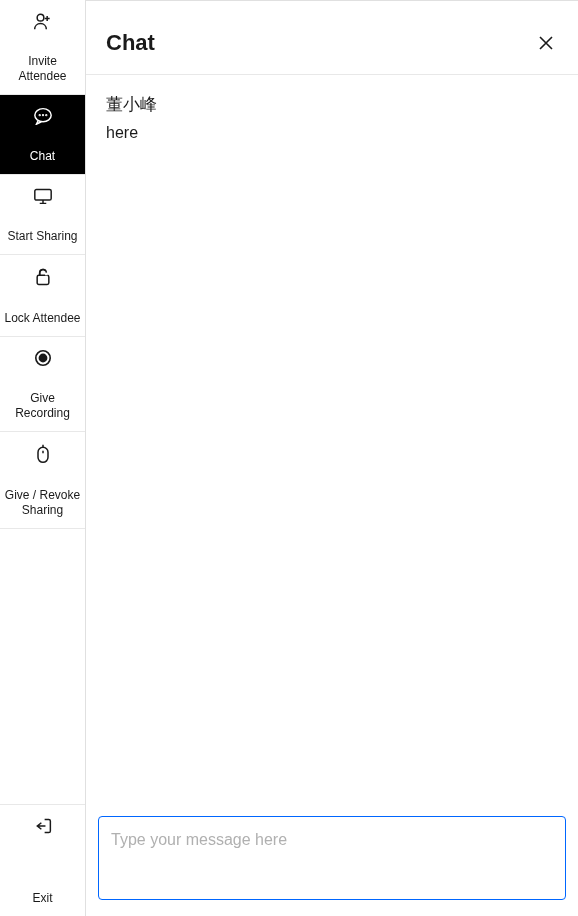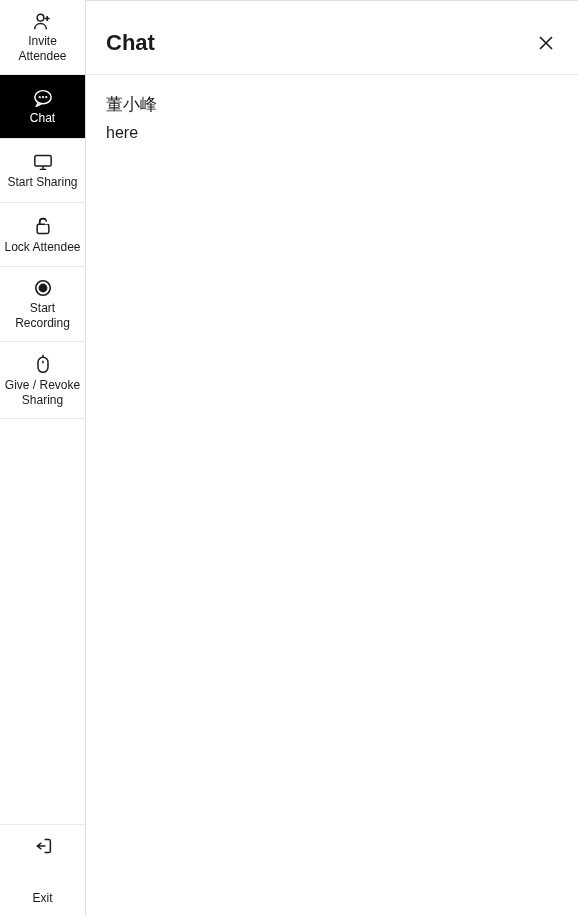--- a/index.html
+++ b/index.html
@@ -41,20 +41,21 @@
     .sidebar-item .icon {
       margin-bottom: 4px;
       display: flex;
       align-items: center;
       justify-content: center;
     }
     .sidebar-item .label {
       font-size: 12px;
       line-height: 1.25;
       color: #1a1a1a;
+      margin-top: 20px;
     }
     .sidebar-item.active .label {
       color: #fff;
     }
     .sidebar-spacer {
       flex: 1;
     }
     .sidebar-item.exit {
       border-top: 1px solid #e8e8e8;
       border-bottom: none;
@@ -185,21 +186,21 @@
     <span class="label">Lock Attendee</span>
   </div>
 
   <div class="sidebar-item">
     <span class="icon">
       <svg width="18" height="18" viewBox="0 0 20 20" fill="none" stroke="#1a1a1a" stroke-width="1.8">
         <circle cx="10" cy="10" r="8"></circle>
         <circle cx="10" cy="10" r="4" fill="#1a1a1a"></circle>
       </svg>
     </span>
-    <span class="label">Start Recording</span>
+    <span class="label">Give Recording</span>
   </div>
 
   <div class="sidebar-item">
     <span class="icon">
       <svg width="14" height="20" viewBox="0 0 16 24" fill="none" stroke="#1a1a1a" stroke-width="1.8">
         <rect x="2" y="4" width="12" height="18" rx="6"></rect>
         <path d="M8 4V1M8 8v3"></path>
       </svg>
     </span>
     <span class="label">Give / Revoke Sharing</span>
@@ -232,13 +233,16 @@
     </div>
   </div>
 
   <div class="chat-body">
     <div class="message">
       <div class="message-sender">董小峰</div>
       <div class="message-text">here</div>
     </div>
   </div>
 
+  <div class="chat-input-wrap">
+    <textarea class="chat-input" placeholder="Type your message here" style=""></textarea>
+  </div>
 </div>
 
 </body></html>

